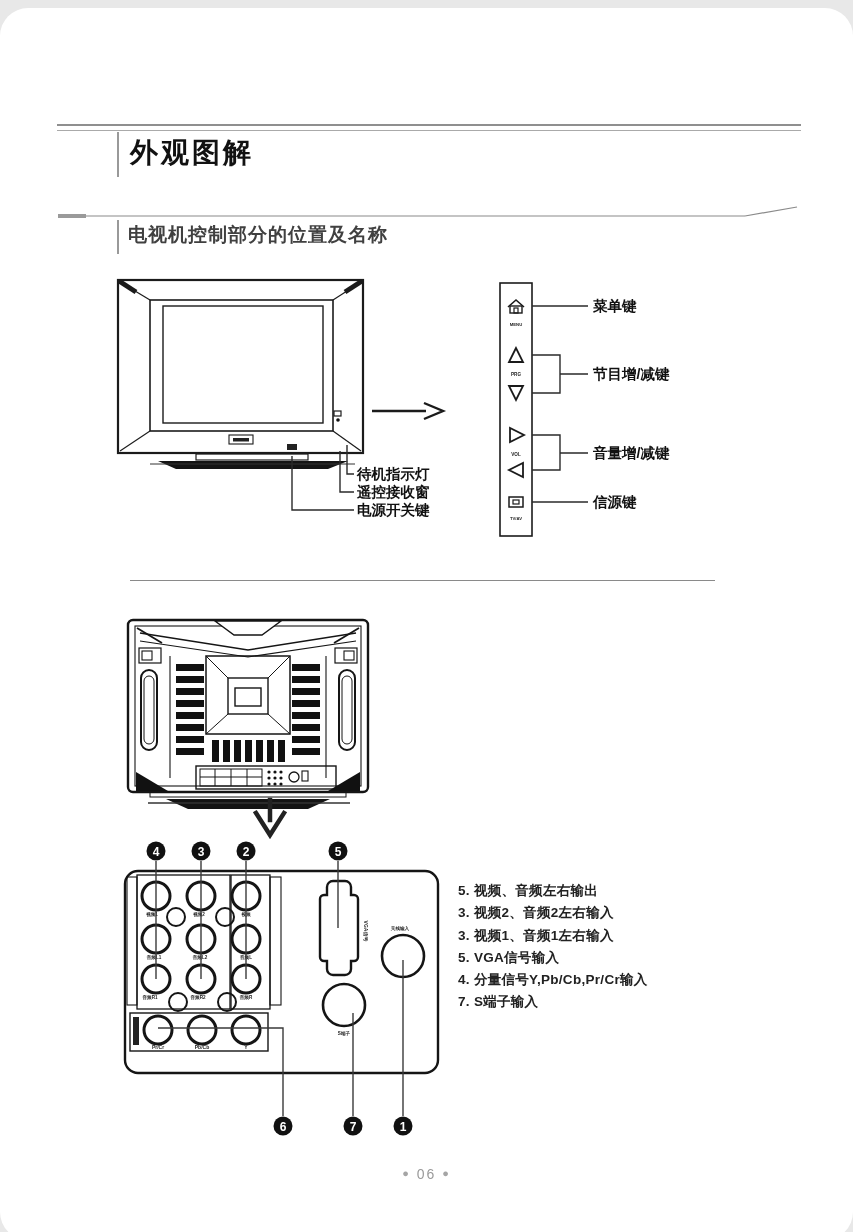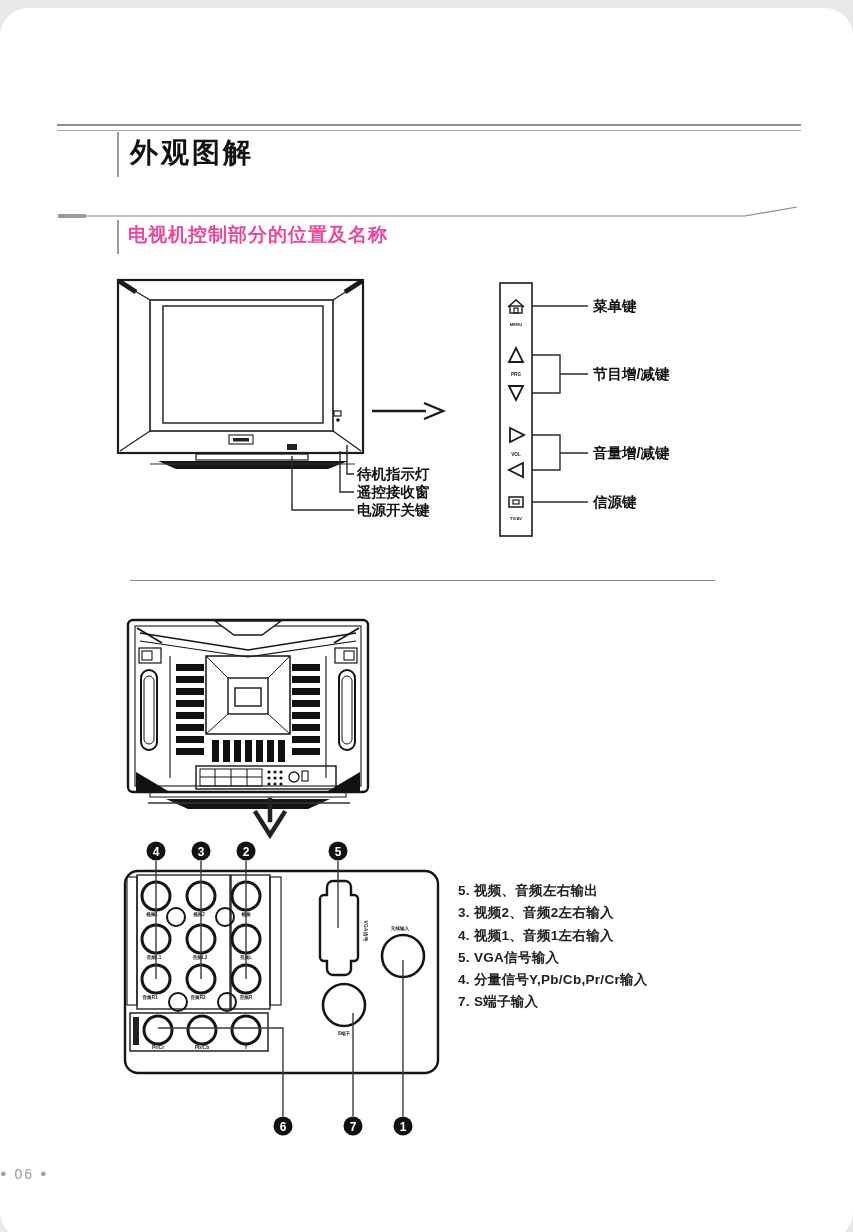--- a/index.html
+++ b/index.html
@@ -6,25 +6,25 @@
   .page{
     position:relative;width:853px;height:1232px;background:#ffffff;
     margin:8px auto;overflow:hidden;
     font-family:"Liberation Sans","DejaVu Sans",sans-serif;color:#1a1a1a;border-radius:28px;
   }
   .abs{position:absolute;}
   .rule-top{left:57px;top:116px;width:744px;height:4px;
     border-top:2px solid #8f8f8f;border-bottom:1px solid #aaaaaa;}
   .vbar{width:2px;background:#999999;}
   .doc-title{left:130px;top:126px;font-size:28px;font-weight:bold;letter-spacing:3px;color:#111;}
-  .section-heading{left:128px;top:214px;font-size:19px;font-weight:bold;letter-spacing:1px;color:#ec4899;}
+  .section-heading{left:128px;top:214px;font-size:19px;font-weight:bold;letter-spacing:1px;color:#404040;}
   .mid-divider{left:130px;top:572px;width:585px;height:1px;background:#8a8a8a;}
   .legend{left:458px;top:872px;width:360px;font-size:13.5px;font-weight:bold;
     color:#222;line-height:22.3px;letter-spacing:0.3px;}
-  .footer{left:0;top:1158px;width:853px;text-align:left;color:#9a9a9a;font-size:14px;letter-spacing:2px;}
+  .footer{left:0;top:1158px;width:853px;text-align:center;color:#9a9a9a;font-size:14px;letter-spacing:2px;}
   .footer .dot{font-size:11px;position:relative;top:-2px;color:#a5a5a5;}
   svg text{font-family:"Liberation Sans","DejaVu Sans",sans-serif;}
   svg .lbl{font-size:14.5px;font-weight:bold;fill:#111;}
   svg .tiny{font-weight:bold;fill:#222;}
 </style>
 </head>
 <body>
 
 <div class="page">
 
@@ -310,21 +310,21 @@
         <text x="283" y="1122.5">6</text>
         <text x="353" y="1122.5">7</text>
         <text x="403" y="1122.5">1</text>
       </g>
     </g>
   </svg>
 
   <div class="abs legend">
     <div>5. 视频、音频左右输出</div>
     <div>3. 视频2、音频2左右输入</div>
-    <div>4. 视频1、音频1左右输入</div>
+    <div>3. 视频1、音频1左右输入</div>
     <div>5. VGA信号输入</div>
     <div>4. 分量信号Y,Pb/Cb,Pr/Cr输入</div>
     <div>7. S端子输入</div>
   </div>
 
   <div class="abs footer">
     <span class="dot">●</span>
     <span>06</span>
     <span class="dot">●</span>
   </div>

